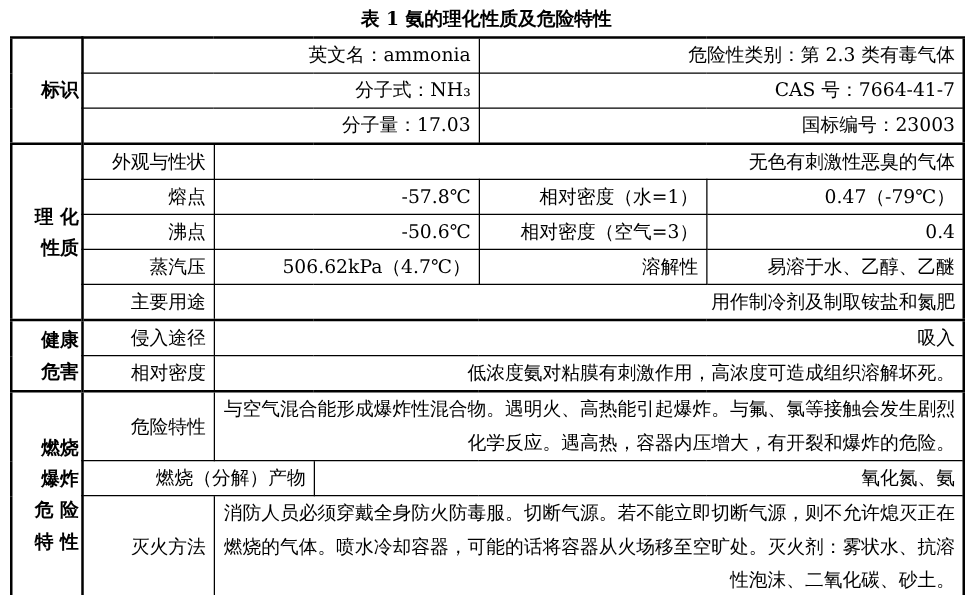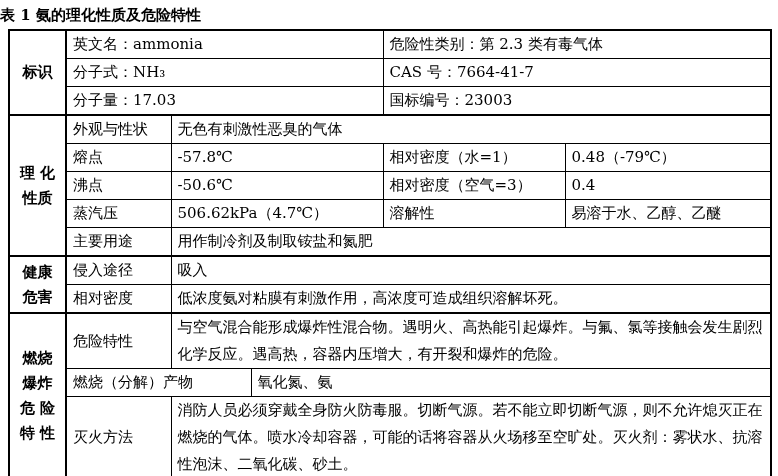--- a/index.html
+++ b/index.html
@@ -4,49 +4,49 @@
 <style>
   * { box-sizing: border-box; }
   html, body { margin: 0; padding: 0; }
   body {
     width: 778px; height: 476px;
     background: #ffffff; color: #000000;
     font-family: "DejaVu Serif", "Liberation Serif", serif;
     overflow: hidden;
   }
   .title {
-    text-align: left;
+    text-align: center;
     font-weight: bold;
     font-size: 15px;
     line-height: 19px;
     padding: 6px 0 4px 0;
   }
   table.sheet {
     border-collapse: collapse;
     table-layout: fixed;
     width: 762px;
     margin-left: 8px;
     border: 2px solid #000;
   }
   td, th {
     border: 1px solid #000;
     font-size: 15px;
     font-weight: normal;
     line-height: 27px;
     height: 27px;
     padding: 0 6px;
     vertical-align: middle;
-    text-align: left;
+    text-align: right;
     white-space: pre-line;
     overflow: hidden;
   }
   th.sec-h {
     border-right: 2px solid #000;
     font-weight: bold;
-    text-align: center;
+    text-align: right;
     padding: 0 2px;
     line-height: 25px;
   }
   tr.sec > td, tr.sec > th { border-top: 2px solid #000; }
 </style>
 </head>
 <body>
 
 <div class="page">
   <div class="title">表 1 氨的理化性质及危险特性</div>
@@ -79,21 +79,21 @@
       <tr class="sec">
         <th class="sec-h" rowspan="5">理 化
 性质</th>
         <td>外观与性状</td>
         <td colspan="4">无色有刺激性恶臭的气体</td>
       </tr>
       <tr>
         <td>熔点</td>
         <td colspan="2">-57.8℃</td>
         <td>相对密度（水=1）</td>
-        <td>0.48（-79℃）</td>
+        <td>0.47（-79℃）</td>
       </tr>
       <tr>
         <td>沸点</td>
         <td colspan="2">-50.6℃</td>
         <td>相对密度（空气=3）</td>
         <td>0.4</td>
       </tr>
       <tr>
         <td>蒸汽压</td>
         <td colspan="2">506.62kPa（4.7℃）</td>

